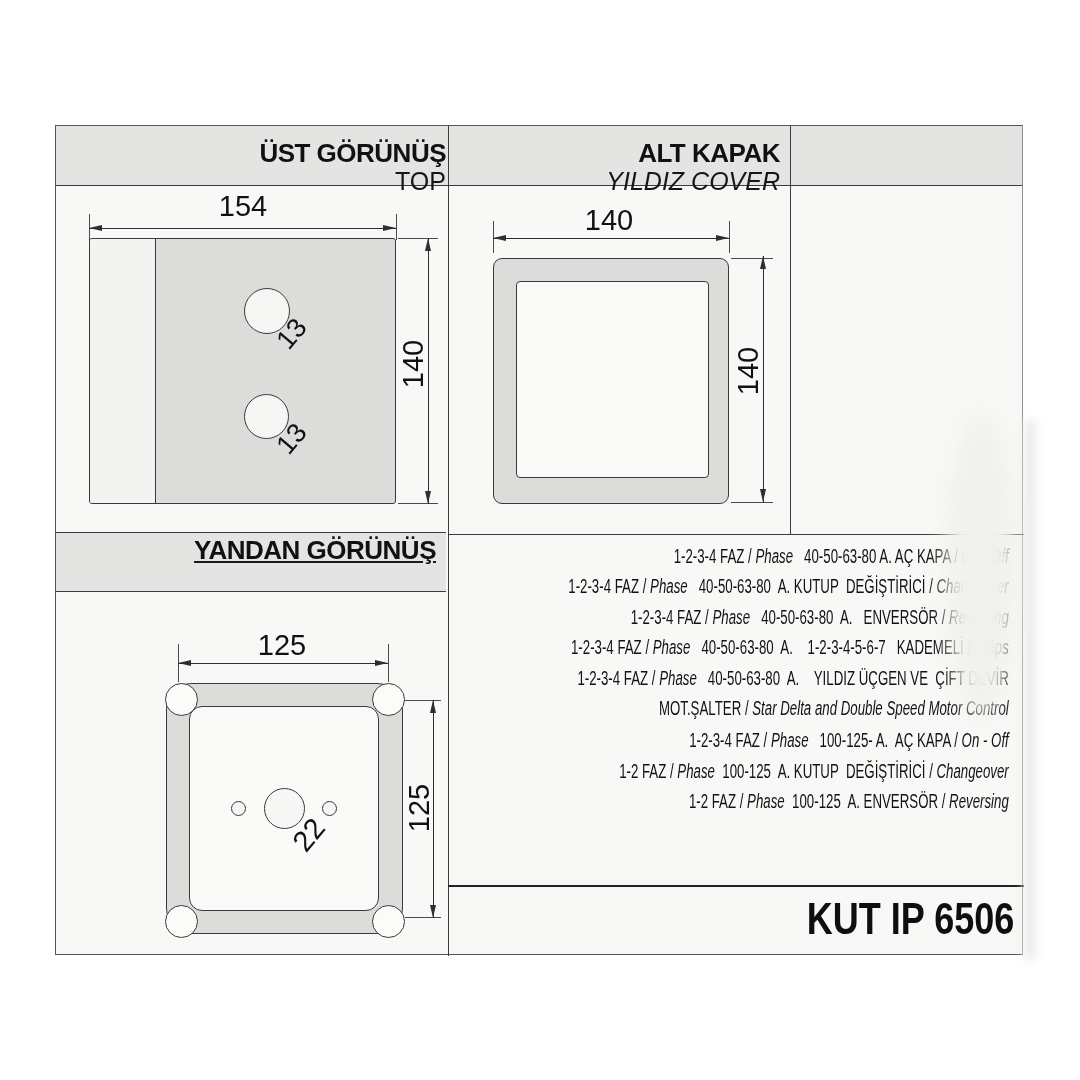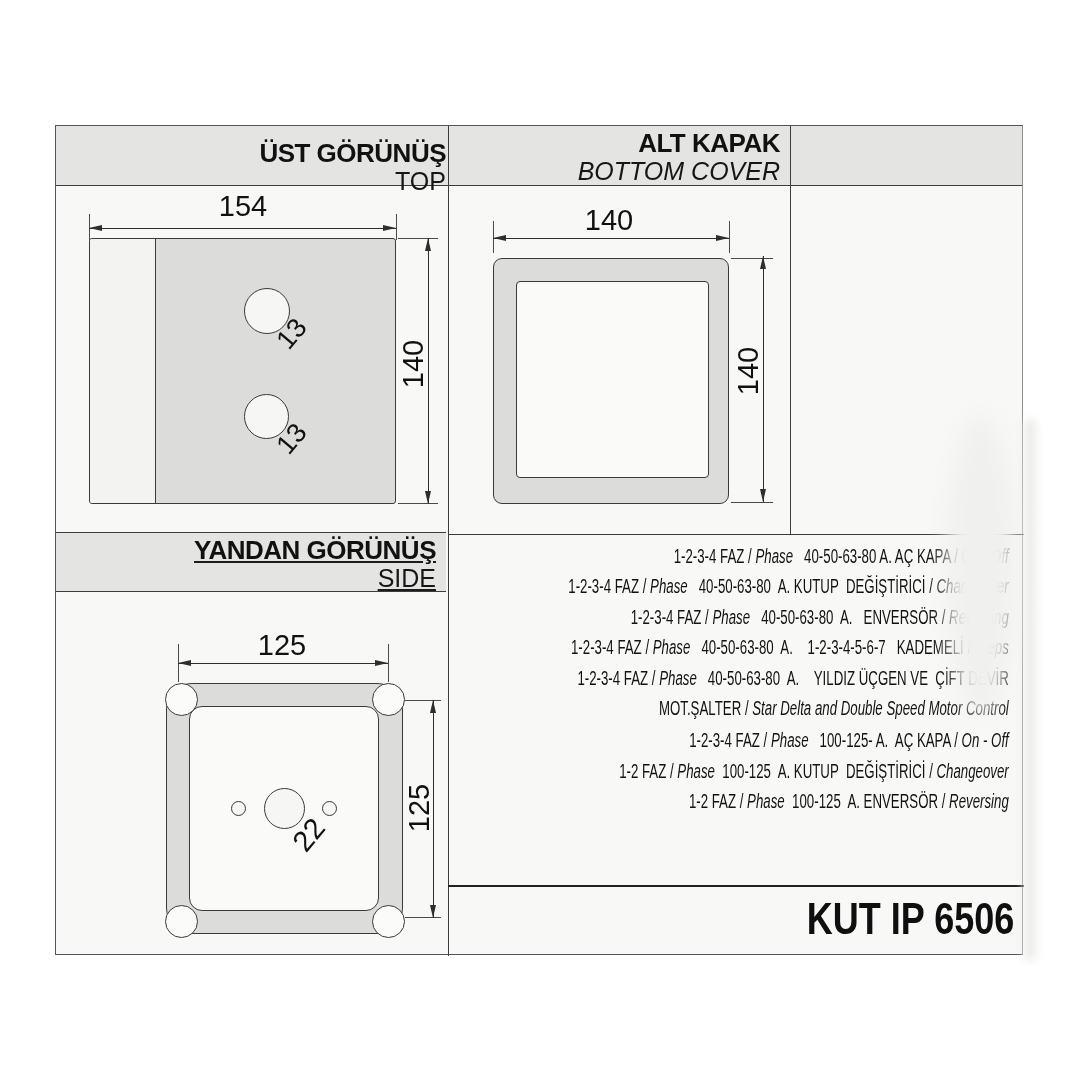--- a/index.html
+++ b/index.html
@@ -55,34 +55,33 @@
 <body>
 
 <div class="canvas">
   <div class="sheet">
 
     <div class="band" style="left:0;top:0;width:100%;height:60px;border-bottom:1.6px solid #3c3c3c;">
       <div class="cell" style="left:8px;width:390px;padding:12px 8px 0 0;">
         <div class="h-tr">ÜST GÖRÜNÜŞ</div>
         <div class="h-en">TOP</div>
       </div>
-      <div class="cell" style="left:392px;width:340px;padding:2px 8px 0 0;">
+      <div class="cell" style="left:392px;width:340px;padding:12px 8px 0 0;">
         <div class="h-tr">ALT KAPAK</div>
-        <div class="h-en italic">BOTTOM COVER</div>
+        <div class="h-en italic">YILDIZ COVER</div>
       </div>
     </div>
 
     <div class="vline" style="left:392px;top:0;height:830px;"></div>
     <div class="vline" style="left:734px;top:0;height:408px;border-left-width:1.2px;"></div>
     <div class="hline" style="left:392px;top:408px;width:576px;border-top-width:1.2px;"></div>
 
     <div class="band" style="left:0;top:406px;width:390px;height:60px;border-top:1.5px solid #3c3c3c;border-bottom:1.5px solid #3c3c3c;">
       <div class="cell" style="left:0;width:100%;padding:2px 10px 0 0;text-decoration:underline;">
         <div class="h-tr">YANDAN GÖRÜNÜŞ</div>
-        <div class="h-en">SIDE</div>
       </div>
     </div>
 
     <div class="shape gray" style="left:33px;top:112px;width:307px;height:266px;border-radius:3px;">
       <div class="shape" style="left:0;top:0;width:66px;height:100%;background:#f3f3f1;border-right:1.4px solid #3a3a3a;border-radius:2px 0 0 2px;"></div>
     </div>
     <div class="shape white circle" style="left:188px;top:162px;width:46px;height:46px;"></div>
     <div class="shape white circle" style="left:188px;top:268px;width:45px;height:45px;"></div>
     <div class="dim-num rot45" style="left:236px;top:208px;font-size:27px;">13</div>
     <div class="dim-num rot45" style="left:236px;top:313px;font-size:27px;">13</div>

